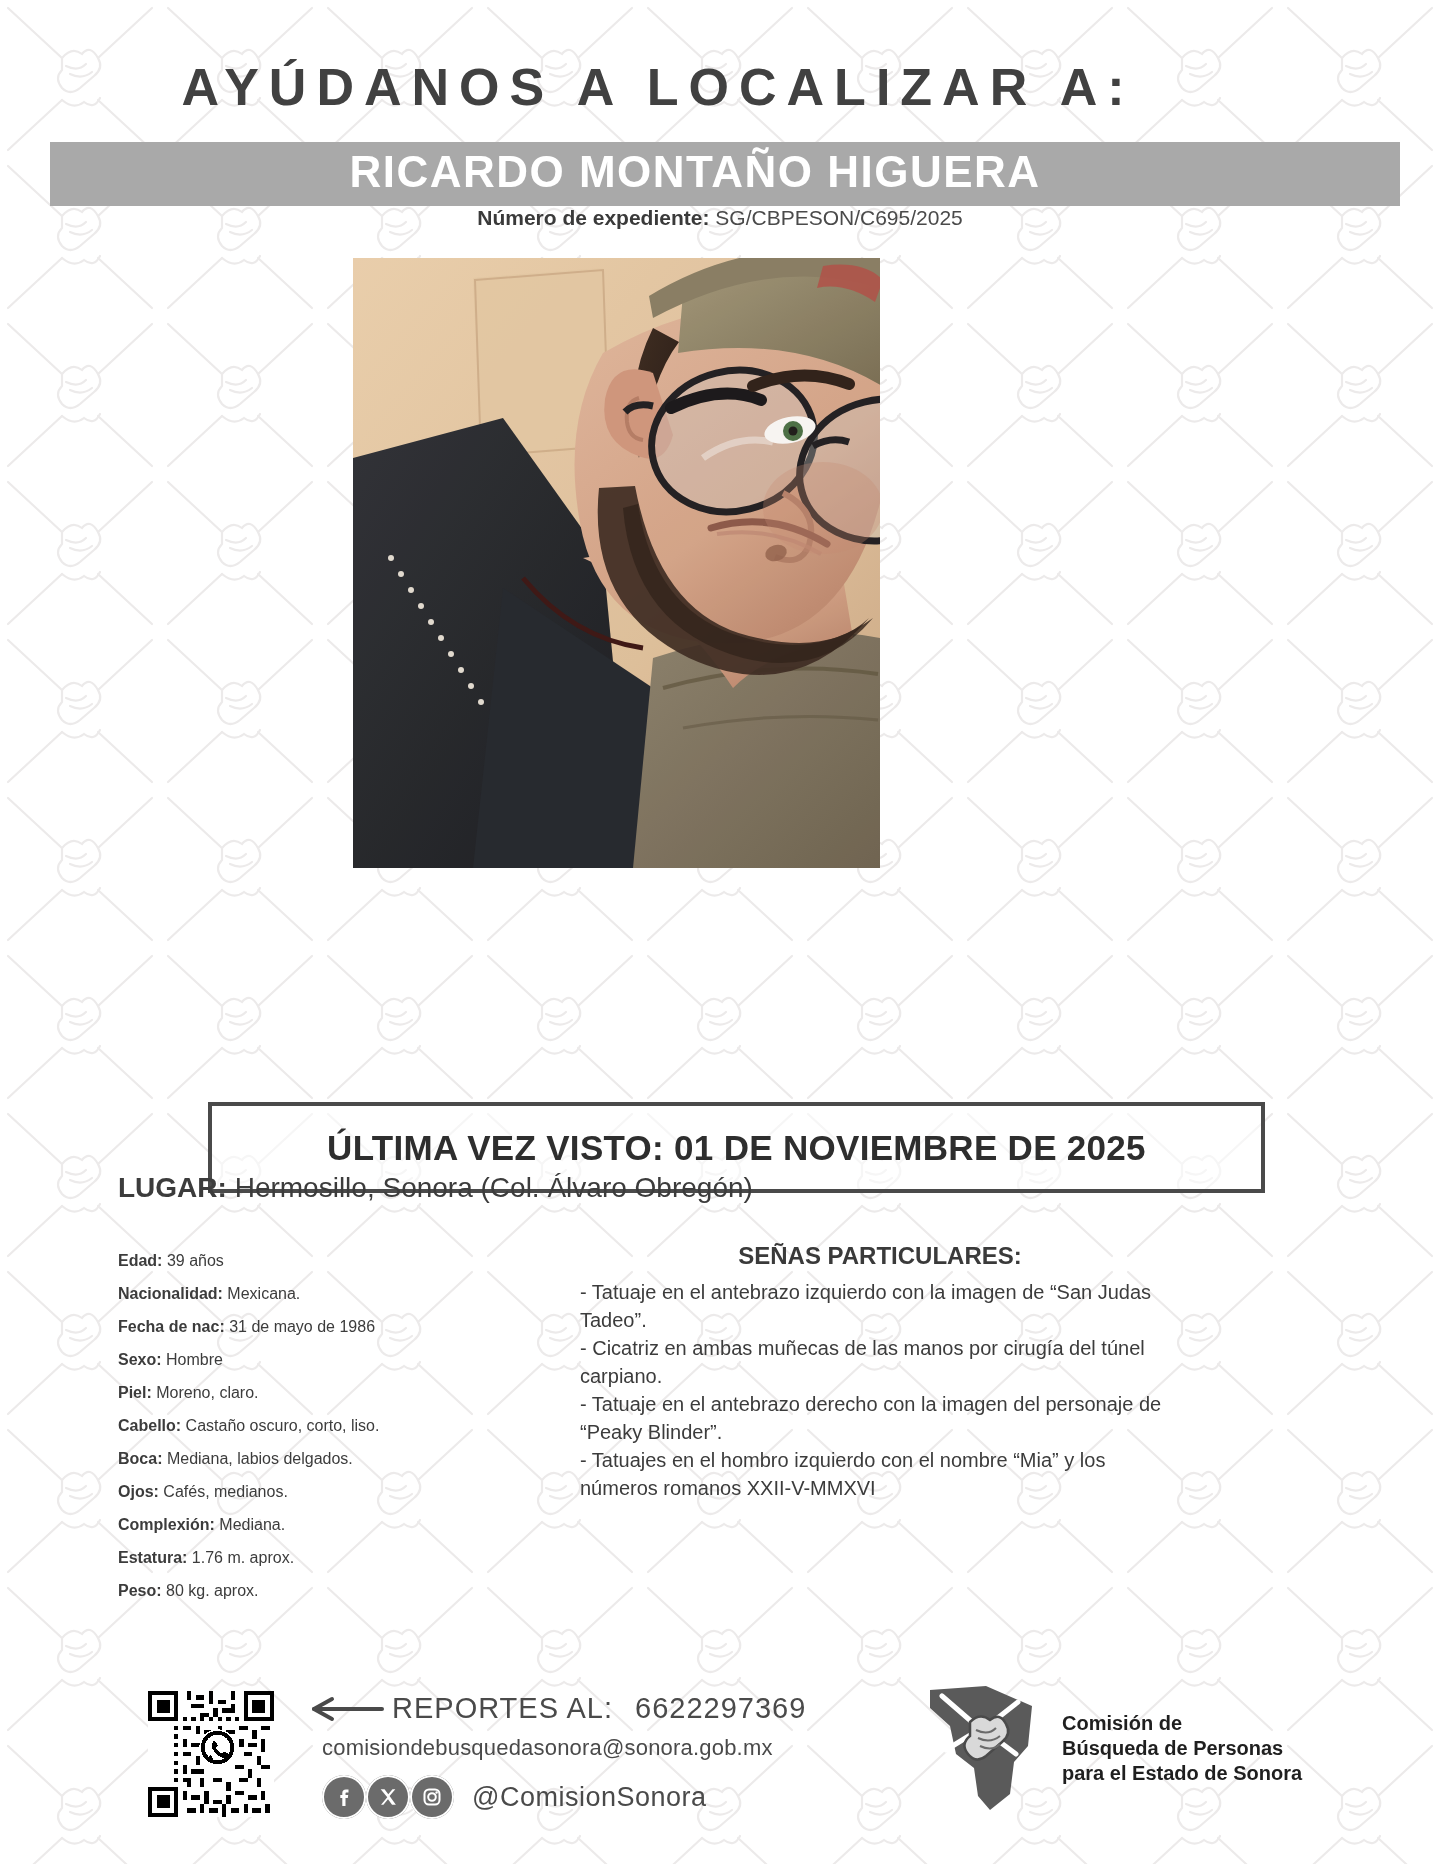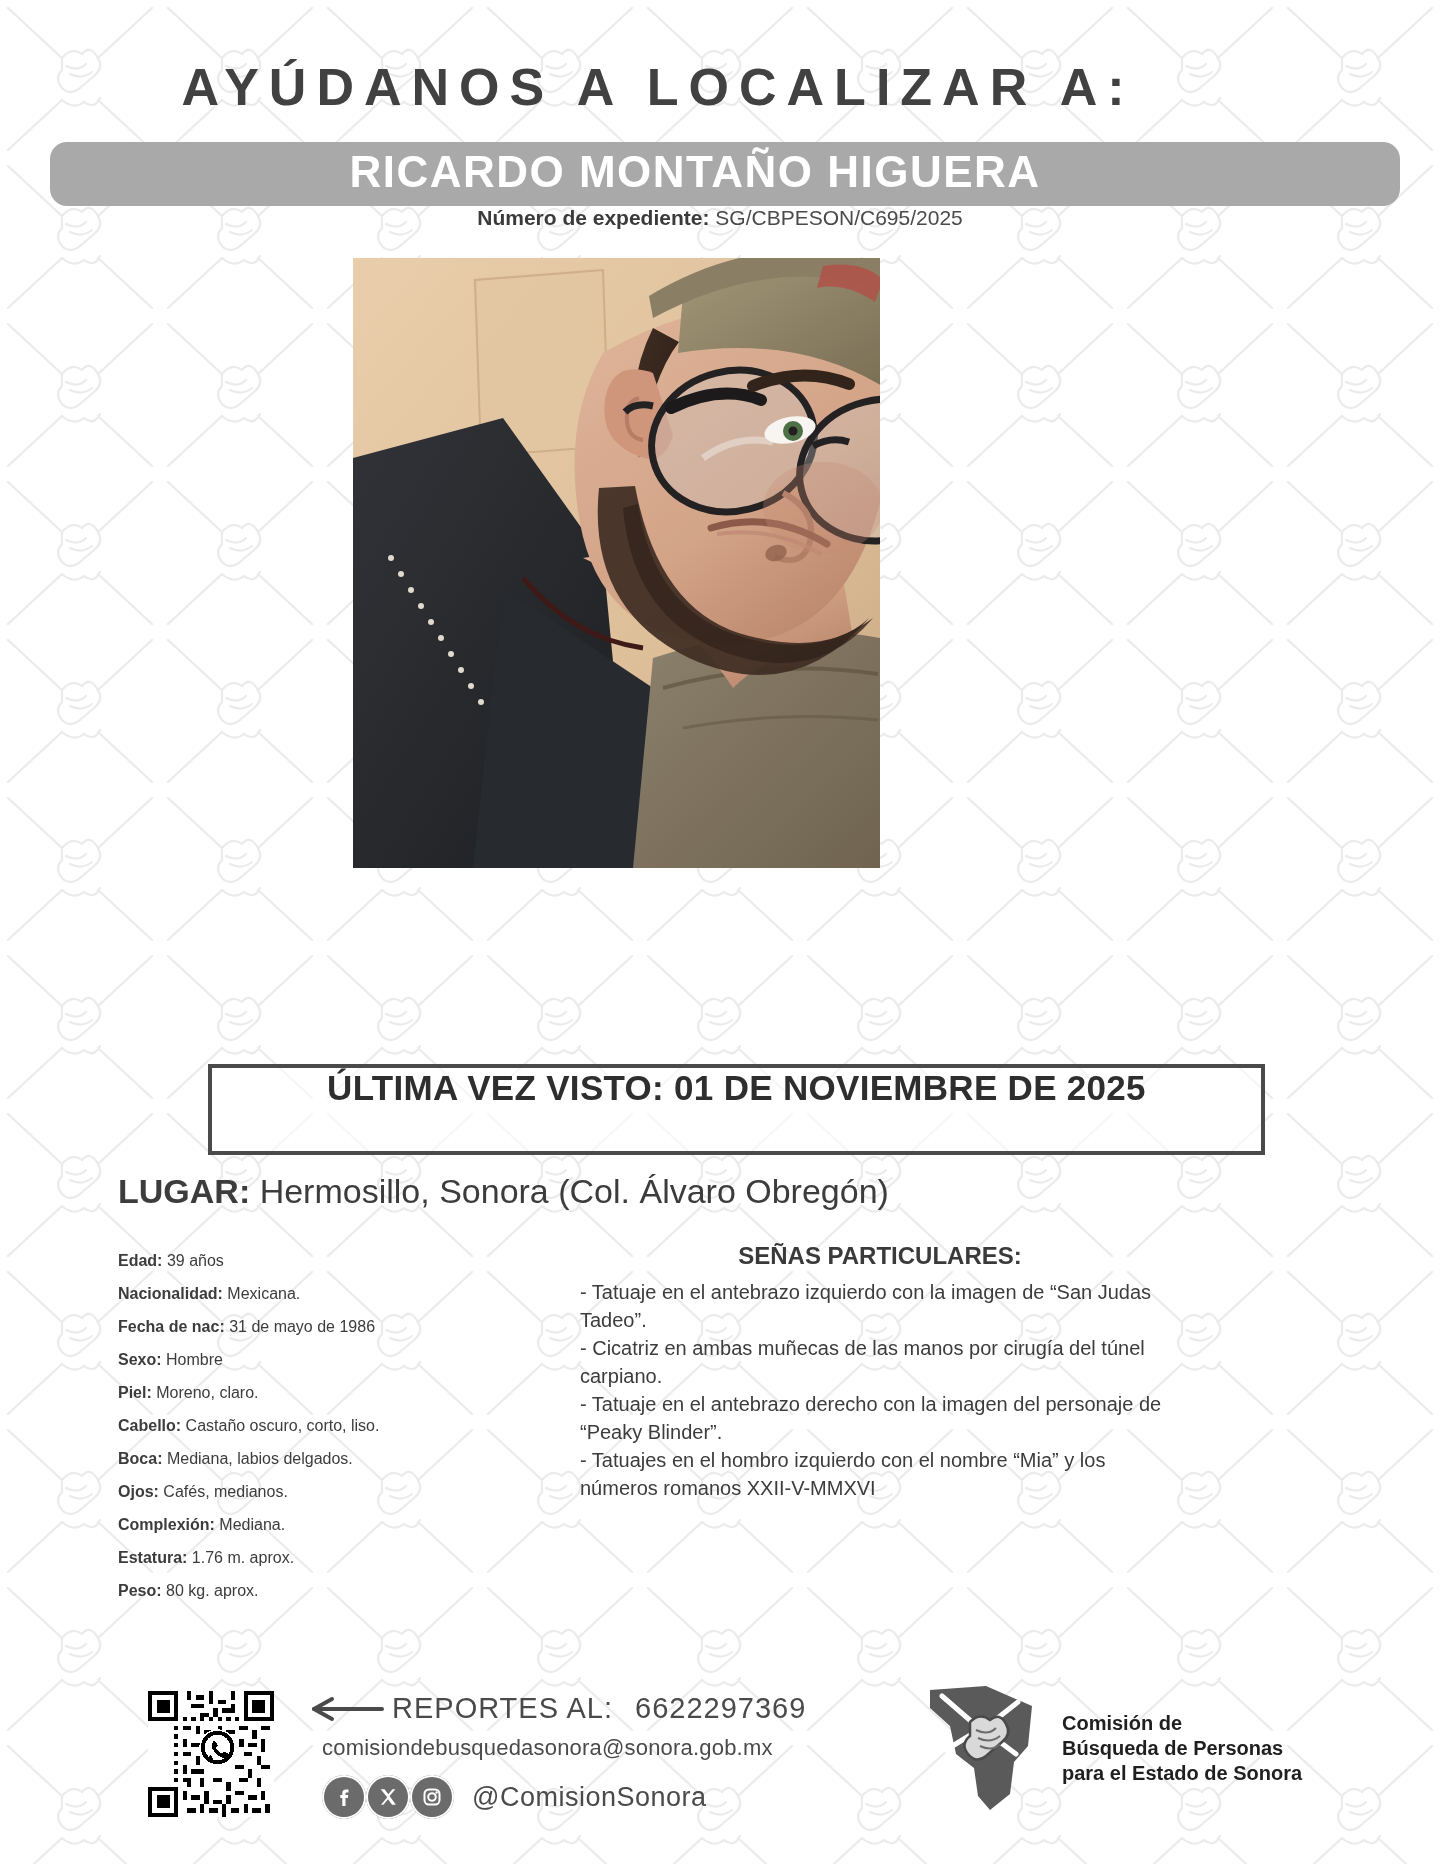--- a/index.html
+++ b/index.html
@@ -36,21 +36,20 @@
     font-size:52px;
     font-weight:bold;
     letter-spacing:10px;
     color:#414141;
   }
   .name-banner{
     position:absolute;
     left:50px; top:142px;
     width:1350px; height:64px;
     background:#a9a9a9;
-    border-radius:17px;
   }
   .name-banner .nm{
     position:absolute;
     left:0; top:0; width:1290px; height:60px;
     display:flex; align-items:center; justify-content:center;
     font-size:44px; font-weight:bold;
     color:#ffffff;
     letter-spacing:1.5px;
   }
 
@@ -70,35 +69,35 @@
     left:353px; top:258px;
     width:527px; height:610px;
     overflow:hidden;
     background:#d9c4aa;
   }
   .photo-frame svg{ display:block; width:100%; height:100%; }
 
   
   .lastseen-box{
     position:absolute;
-    left:208px; top:1064px;
+    left:208px; top:1102px;
     width:1057px; height:91px;
     border:4px solid #4a4a4a;
     background:rgba(255,255,255,0.55);
-    display:flex; justify-content:center;
+    display:flex; align-items:center; justify-content:center;
   }
   .lastseen-box .ls-text{
     font-size:35px; font-weight:bold;
     color:#2e2e2e; letter-spacing:0.3px;
   }
 
   
   .lugar{
     position:absolute; left:118px; top:1172px;
-    font-size:34px; color:#3c3c3c;
+    font-size:28px; color:#3c3c3c;
   }
   .lugar b{ font-weight:bold; }
 
   
   .details-left{
     position:absolute; left:118px; top:1244px;
     width:520px;
     font-size:16px; line-height:33px; color:#3c3c3c;
   }
   .details-left .row b{ font-weight:bold; }

